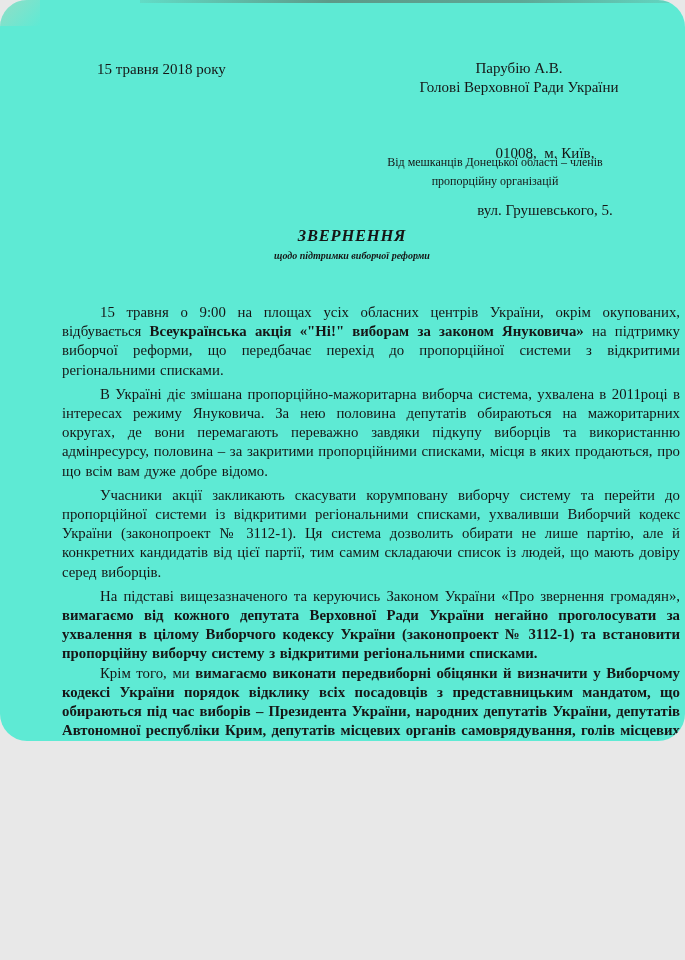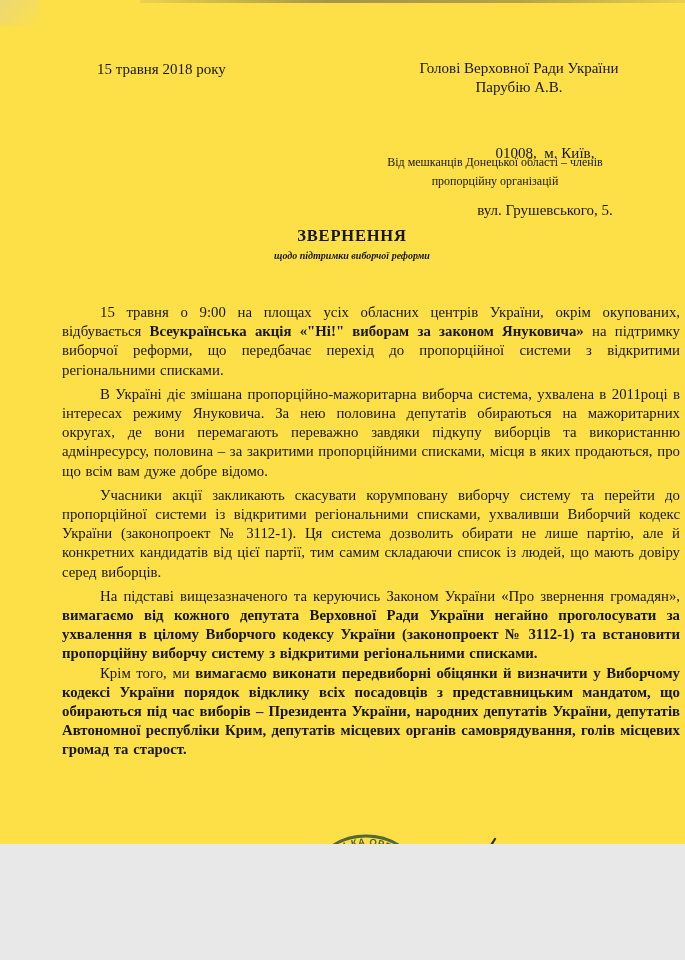--- a/index.html
+++ b/index.html
@@ -1,42 +1,43 @@
 <!DOCTYPE html>
 <html lang="uk" style="--stamp: #3c63c0; --ink: #2c3c9c;"><head>
 <meta charset="utf-8">
 <style>
   html,body{margin:0;padding:0;background:#e8e8e8;}
   .page{
     position:relative;
-    width:685px;height:844px;
-    background:#fde047;
+    width:685px;height:741px;
+    background:#5eead4;
     overflow:hidden;
     font-family:"Liberation Serif","DejaVu Serif",serif;
     color:#161616;
+    border-radius:27px;
   }
   
   .scan-top-line{
     position:absolute;top:0;left:140;width:545px;height:3px;
     background:linear-gradient(90deg,rgba(125,118,100,0.12),rgba(92,88,74,0.55) 35%,rgba(92,88,74,0.45) 70%,rgba(125,118,105,0.15));
     left:140px;
   }
   .scan-corner{
     position:absolute;top:0;left:0;width:40px;height:26px;
     background:linear-gradient(135deg,rgba(214,205,180,0.45),rgba(255,255,255,0));
   }
   .block{position:absolute;}
   
   .date{left:97px;top:61px;font-size:15px;white-space:pre;}
   .recipient{left:403px;top:59px;width:232px;text-align:center;font-size:15px;line-height:19px;}
   .recipient .addr{margin-top:9px;text-align:center;padding-left:52px;white-space:pre;}
   .from-block{left:350px;top:153px;width:290px;text-align:center;font-size:12px;line-height:19px;}
   
   .heading{left:62px;top:226px;width:580px;text-align:center;line-height:20px;}
-  .heading .t1{font-size:16.5px;font-weight:bold;letter-spacing:0.8px;}
+  .heading .t1{font-size:16.5px;font-weight:bold;font-style:italic;letter-spacing:0.8px;}
   .heading .t2{font-size:10px;font-weight:bold;font-style:italic;}
   .salutation{left:62px;top:278px;width:580px;text-align:center;font-size:15.5px;font-weight:bold;}
   
   .body-text{left:62px;top:303px;width:618px;font-size:14.8px;line-height:19.2px;text-align:justify;word-spacing:1px;}
   .body-text p{margin:0 0 5px 0;text-indent:38px;}
   .body-text p:nth-child(4){margin-bottom:0;}
   .body-text .bold{font-weight:bold;}
   
   .reply-address{left:75px;top:818px;font-size:13.8px;white-space:pre;}
   .closing{left:128px;top:845px;font-size:15px;font-weight:bold;white-space:pre;}
@@ -57,22 +58,22 @@
 <body>
 
 <div class="page">
 
   <div class="scan-top-line"></div>
   <div class="scan-corner"></div>
 
   <div class="block date">15 травня 2018 року</div>
 
   <div class="block recipient">
+    <div>Парубію А.В.</div>
     <div>Голові Верховної Ради України</div>
-    <div>Парубію А.В.</div>
     <div class="addr">
       <div>01008,  м. Київ,</div>
       <div>вул. Грушевського, 5.</div>
     </div>
   </div>
 
   <div class="block from-block">
     <div>Від мешканців Донецької області – членів</div>
     <div>пропорційну організацій</div>
   </div>

